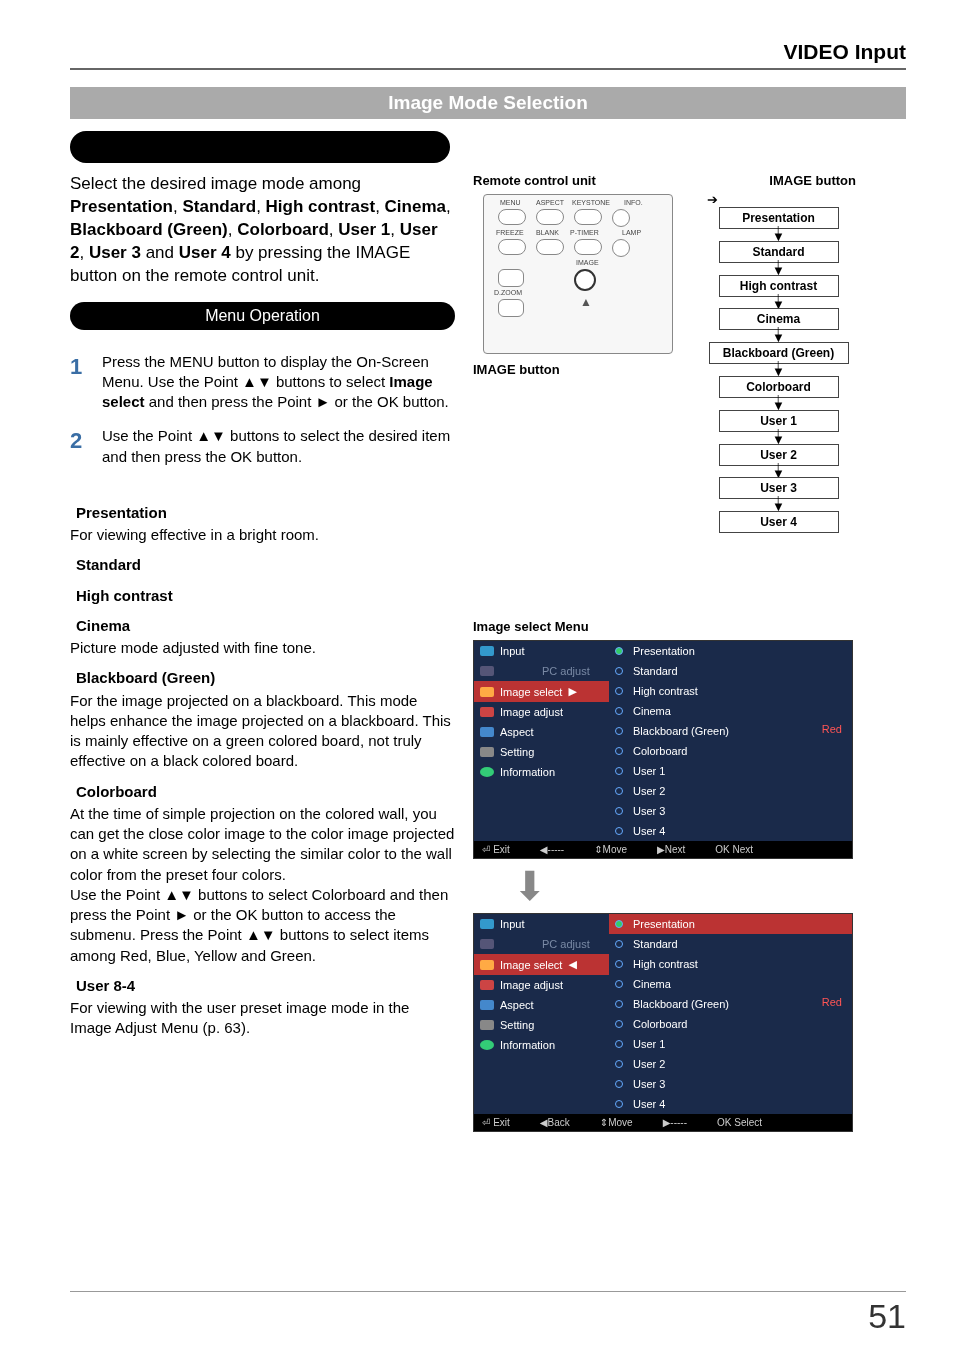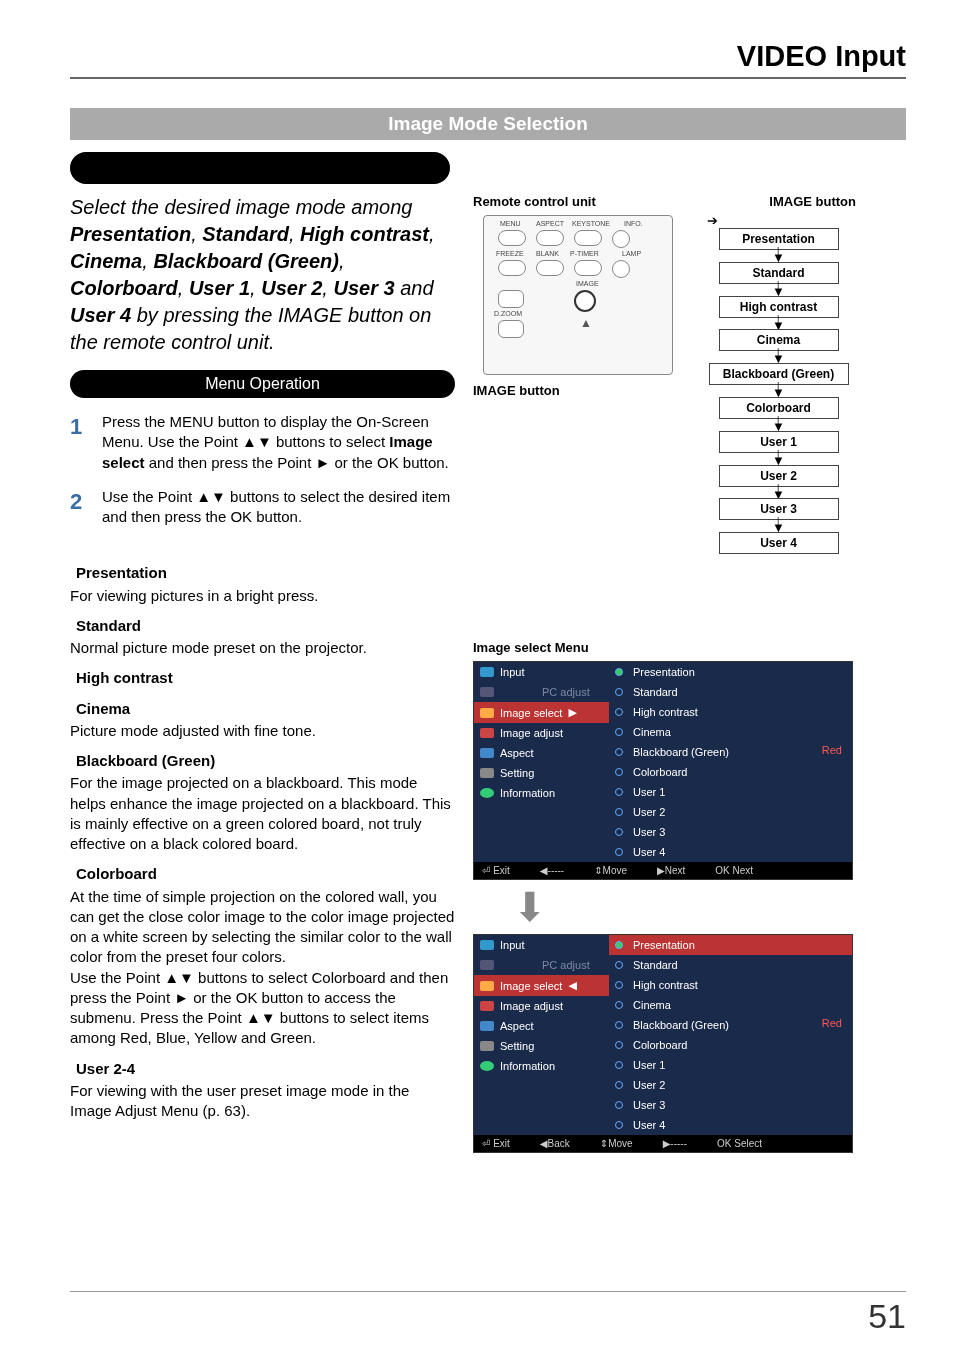--- a/index.html
+++ b/index.html
@@ -8,25 +8,25 @@
     width: 954px;
     height: 1354px;
     background: #fff;
     color: #000;
     position: relative;
     padding: 40px 48px 0 70px;
     font-size: 14px;
   }
   .top-title {
     text-align: right;
-    font-size: 29px;
+    font-size: 21px;
     font-weight: bold;
     border-bottom: 2px solid #666;
     padding-bottom: 4px;
-    margin-bottom: 29px;
+    margin-bottom: 17px;
   }
   .section-bar {
     background: #aaa;
     text-align: center;
     color: #fff;
     font-size: 19px;
     font-weight: bold;
     padding: 5px 0;
     margin-bottom: 12px;
     position: relative;
@@ -38,30 +38,30 @@
     border-radius: 18px;
     margin-bottom: 10px;
   }
   .columns {
     display: flex;
     gap: 18px;
   }
   .left-col { width: 385px; flex-shrink:0; }
   .mid-col { width: 210px; flex-shrink:0; font-size:13px;}
   .right-col { width: 155px; flex-shrink:0; font-size:13px; }
-  .intro { font-size: 20px; line-height: 1.35; margin-bottom: 14px; font-style: italic; }
+  .intro { font-size: 17px; line-height: 1.35; margin-bottom: 14px; }
   .intro b { font-weight: bold; }
   .menu-op-bar {
     background: #000;
     color: #fff;
     font-size: 16px;
     text-align: center;
     border-radius: 18px;
     padding: 5px 0;
-    margin: 8px 0 14px 0;
+    margin: 8px 0 22px 0;
   }
   .step { display:flex; gap:14px; margin-bottom:14px; font-size:15px; line-height:1.35;}
   .step-num { color:#3a6ea5; font-size:22px; font-weight:bold; width:18px; flex-shrink:0;}
   .mode-block { margin-bottom:10px; font-size:15px; line-height:1.35;}
   .mode-block h4 { font-weight:bold; margin-left:6px; margin-bottom:2px;}
   .remote-label { font-weight:bold; text-align:left; margin-bottom:6px;}
   .remote-box {
     border:1px solid #888; height:160px; width:190px; margin:0 auto 8px auto;
     position:relative; background:#f7f7f7; border-radius:4px;
   }
@@ -135,44 +135,43 @@
     </div>
     <div class="step">
       <div class="step-num">2</div>
       <div>Use the Point ▲▼ buttons to select  the desired item and then press the OK button.</div>
     </div>
 
     <div style="height:22px;"></div>
 
     <div class="mode-block">
         <h4>Presentation</h4>
-        <div>For viewing pictures in a bright press.</div>
+        <div>For viewing effective in a bright room.</div>
       </div>
     <div class="mode-block">
         <h4>Standard</h4>
-        <div>Normal picture mode preset on the projector.</div>
       </div>
     <div class="mode-block">
         <h4>High contrast</h4>
       </div>
     <div class="mode-block">
         <h4>Cinema</h4>
         <div>Picture mode adjusted with fine tone.</div>
       </div>
     <div class="mode-block">
         <h4>Blackboard (Green)</h4>
         <div>For the image projected on a blackboard. This mode helps enhance the image projected on a blackboard. This is mainly effective on a green colored board, not truly effective on a black colored board.</div>
       </div>
     <div class="mode-block">
         <h4>Colorboard</h4>
         <div style="white-space:pre-line">At the time of simple projection on the colored wall, you can get the close color image to the color image projected on a white screen by selecting the similar color to the wall color from the preset four colors.
 Use the Point ▲▼ buttons to select Colorboard and then press the Point ► or the OK button to access the submenu. Press the Point ▲▼ buttons to select items among Red, Blue, Yellow and Green.</div>
       </div>
     <div class="mode-block">
-        <h4>User 2-4</h4>
+        <h4>User 8-4</h4>
         <div>For viewing with the user preset image mode in the Image Adjust Menu (p. 63).</div>
       </div>
   </div>
 
   <div class="mid-col">
     <div class="remote-label">Remote control unit</div>
     <div class="remote-box">
       <div class="remote-lbl" style="left:16px;top:4px">MENU</div>
       <div class="remote-lbl" style="left:52px;top:4px">ASPECT</div>
       <div class="remote-lbl" style="left:88px;top:4px">KEYSTONE</div>

